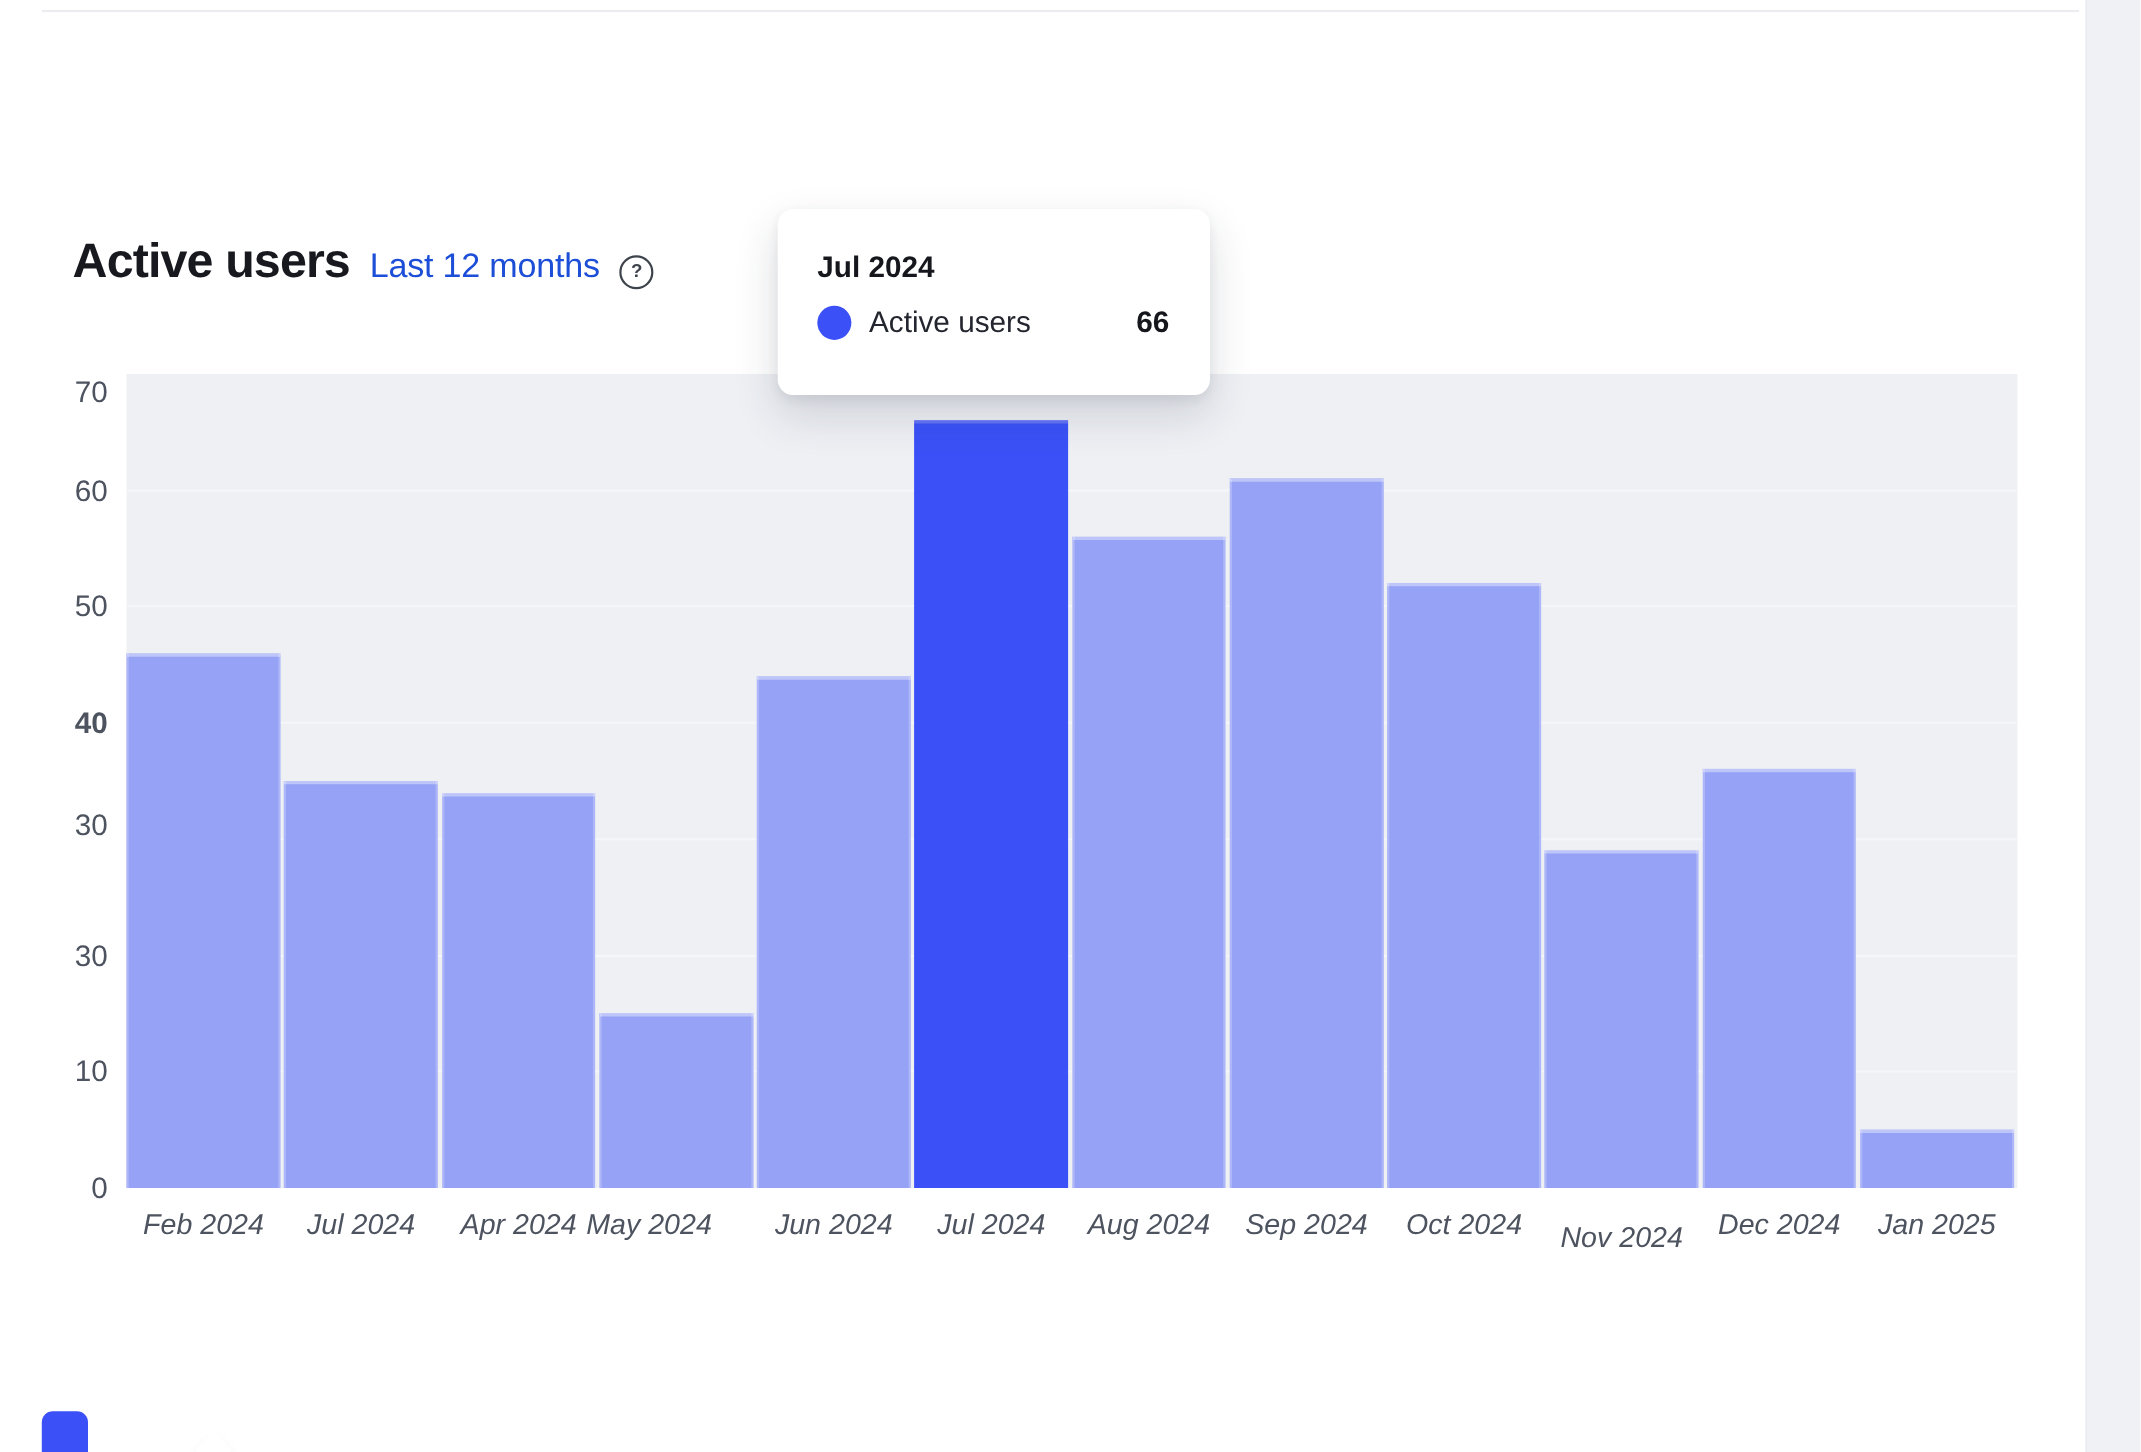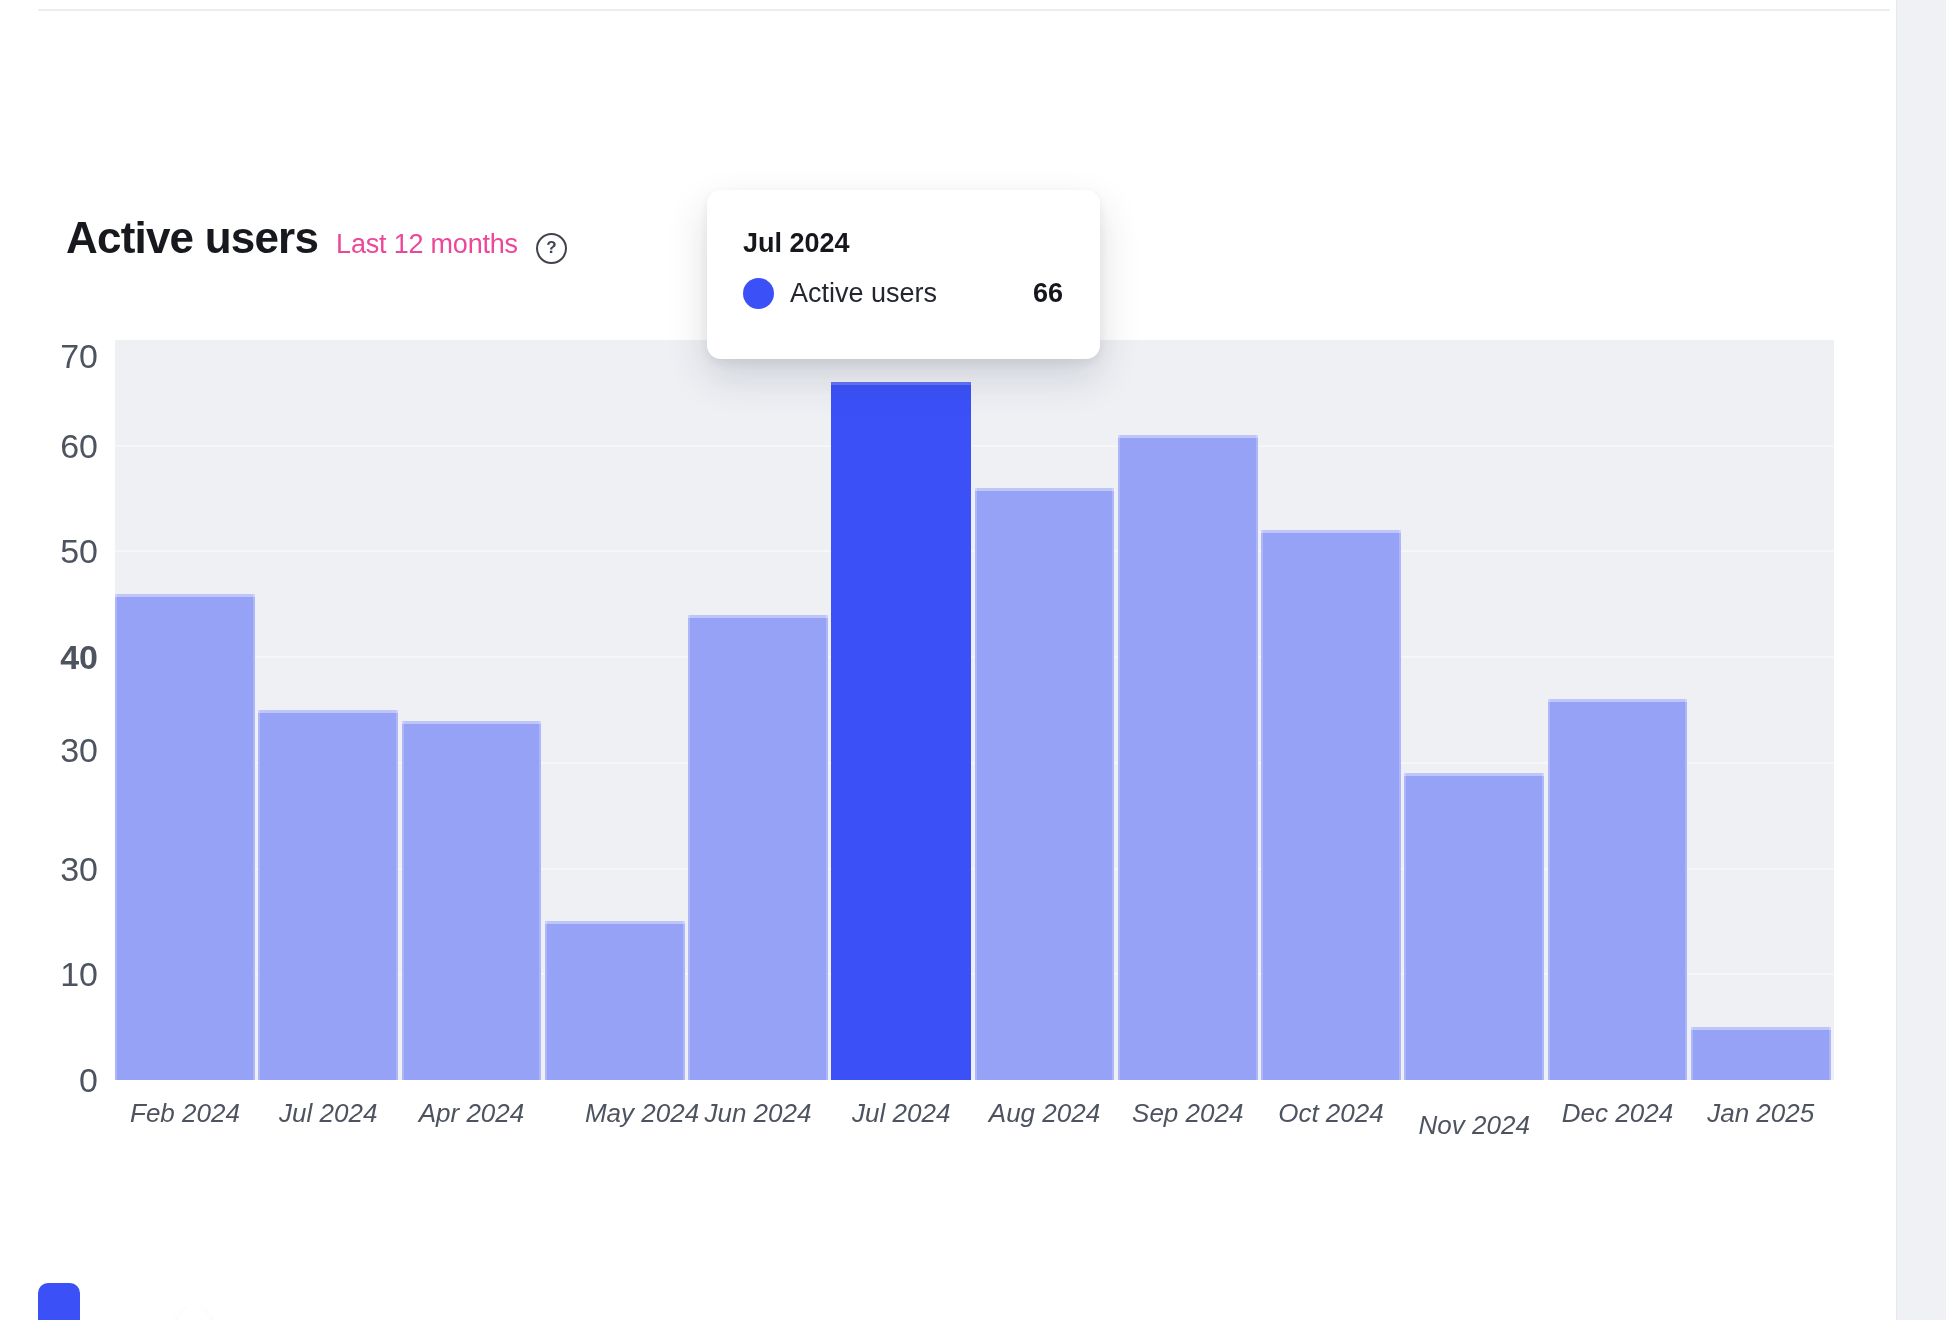--- a/index.html
+++ b/index.html
@@ -9,29 +9,29 @@
     font-family:"Liberation Sans", sans-serif;
     -webkit-font-smoothing:antialiased;
   }
   
   .top-divider{position:absolute;left:38px;top:9px;width:1852px;height:2px;background:#ECEDF1;}
   .right-gutter{position:absolute;right:0;top:0;width:49px;height:1320px;background:#EFF1F5;border-left:1px solid #E7E9EE;}
   .chat-launcher{position:absolute;left:38px;top:1283px;width:42px;height:37px;background:var(--hl,#3B51F7);border-radius:10px 10px 0 0;}
   
   .header{position:absolute;left:66px;top:213px;display:flex;align-items:baseline;gap:18px;}
   .title{font-size:44px;font-weight:600;color:#17191E;letter-spacing:-0.8px;line-height:1.15;}
-  .subtitle{font-size:27px;font-weight:400;color:#ec4899;letter-spacing:-0.2px;}
+  .subtitle{font-size:31px;font-weight:400;color:#1d4ed8;letter-spacing:-0.2px;}
   .help{display:inline-flex;align-items:center;justify-content:center;width:27px;height:27px;border:2.5px solid #3E434C;border-radius:50%;font-size:17px;font-weight:700;color:#3E434C;cursor:pointer;}
   
   .plot{position:absolute;left:115px;top:340px;width:1719px;height:740px;background:var(--plotbg,#EEF0F4);}
   .gridline{position:absolute;left:0;width:100%;height:2px;background:var(--grid,rgba(255,255,255,0.7));}
   .bar{position:absolute;bottom:0;background:var(--bar,#96A2F6);
        box-shadow:inset 0 3px 0 0 rgba(255,255,255,0.38), inset 2px 0 0 0 rgba(255,255,255,0.22), inset -2px 0 0 0 rgba(255,255,255,0.22);}
   .bar.highlight{background:var(--hl,#3B51F7);box-shadow:inset 0 3px 0 0 rgba(255,255,255,0.20);}
-  .ytick{position:absolute;left:22px;width:76px;height:30px;line-height:30px;text-align:right;font-size:34px;color:var(--axis,#4D535F);}
+  .ytick{position:absolute;left:22px;width:76px;height:30px;line-height:30px;text-align:right;font-size:27px;color:var(--axis,#4D535F);}
   .xtick{position:absolute;top:1098px;width:170px;height:30px;line-height:30px;text-align:center;font-size:26px;color:var(--axis,#4D535F);font-style:italic;}
   
   .tooltip{position:absolute;left:707px;top:190px;width:393px;height:169px;background:#fff;border-radius:14px;
            box-shadow:0 18px 40px rgba(40,45,60,0.16), 0 4px 10px rgba(40,45,60,0.07);box-sizing:border-box;
            padding:40px 37px 0 36px;z-index:5;}
   .tooltip-arrow{position:absolute;left:182px;bottom:-10px;width:24px;height:24px;background:#fff;border-radius:3px;
            transform:rotate(45deg);box-shadow:6px 6px 12px rgba(40,45,60,0.10);z-index:4;}
   .tooltip-title{font-size:27px;font-weight:700;color:#15171C;line-height:27px;}
   .tooltip-row{display:flex;align-items:center;gap:16px;margin-top:21px;position:relative;z-index:6;}
   .dot{width:31px;height:31px;border-radius:50%;background:var(--hl,#3B51F7);flex:0 0 auto;}
@@ -78,21 +78,21 @@
     <div class="ytick" style="top: 735px;">30</div>
     <div class="ytick" style="top: 642.143px; font-weight: bold;">40</div>
     <div class="ytick" style="top: 536.429px;">50</div>
     <div class="ytick" style="top: 430.714px;">60</div>
     <div class="ytick" style="top: 341px;">70</div>
   </div>
 <div id="x-axis">
     <div class="xtick" style="left: 99.975px;">Feb 2024</div>
     <div class="xtick" style="left: 243.225px;">Jul 2024</div>
     <div class="xtick" style="left: 386.475px;">Apr 2024</div>
-    <div class="xtick" style="left: 557px;">May 2024</div>
+    <div class="xtick" style="left: 505px;">May 2024</div>
     <div class="xtick" style="left: 672.975px;">Jun 2024</div>
     <div class="xtick" style="left: 816.225px;">Jul 2024</div>
     <div class="xtick" style="left: 959.475px;">Aug 2024</div>
     <div class="xtick" style="left: 1102.72px;">Sep 2024</div>
     <div class="xtick" style="left: 1245.97px;">Oct 2024</div>
     <div class="xtick" style="left: 1389.22px; margin-top: 12px;">Nov 2024</div>
     <div class="xtick" style="left: 1532.47px;">Dec 2024</div>
     <div class="xtick" style="left: 1675.72px;">Jan 2025</div>
   </div>
 

